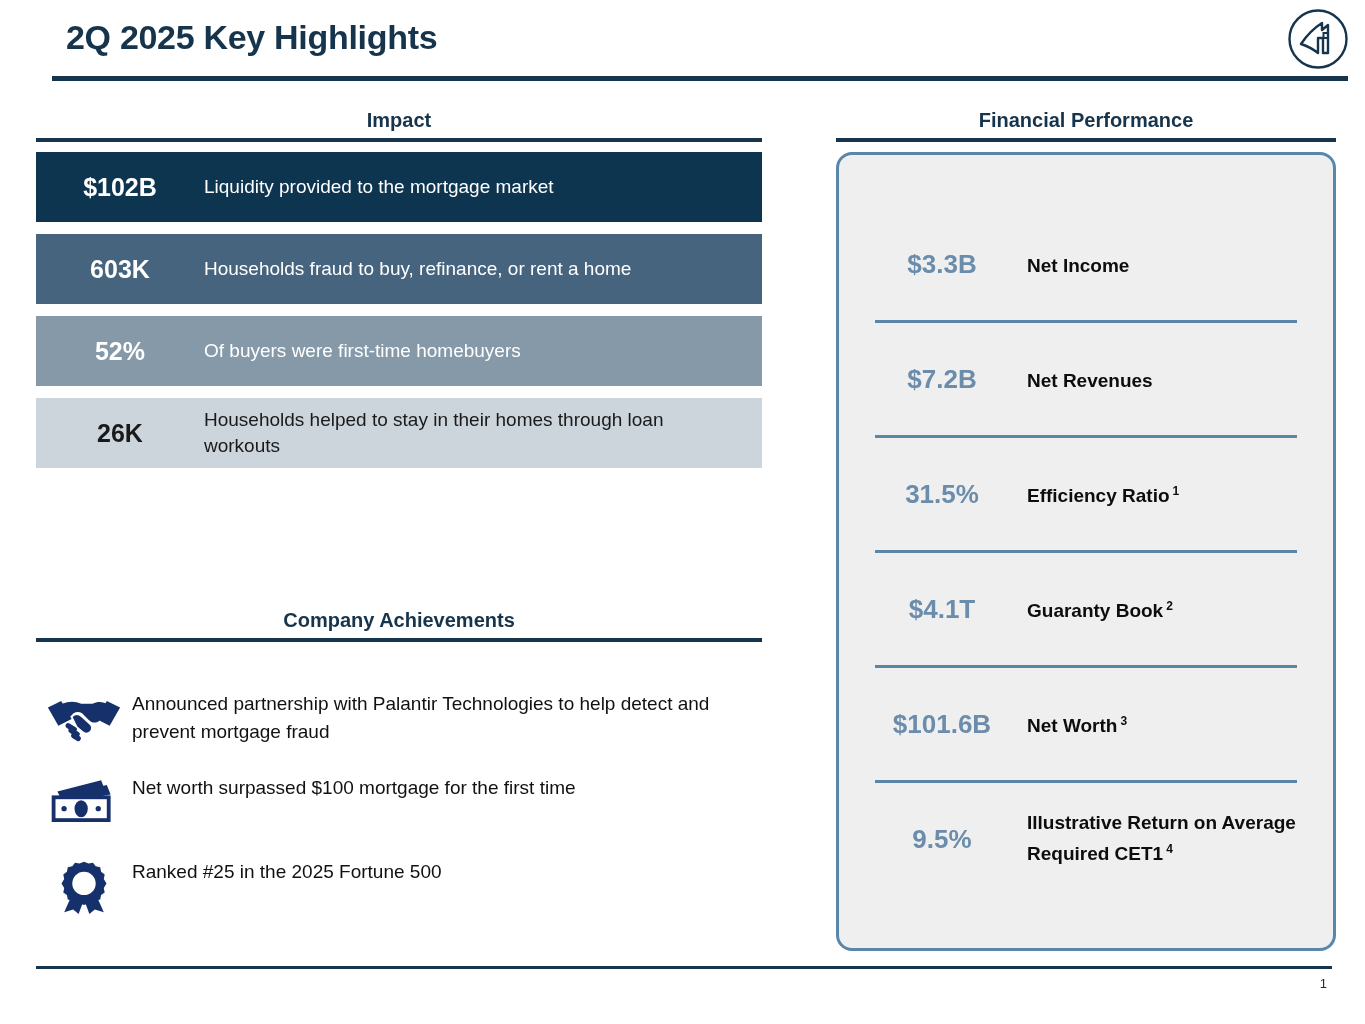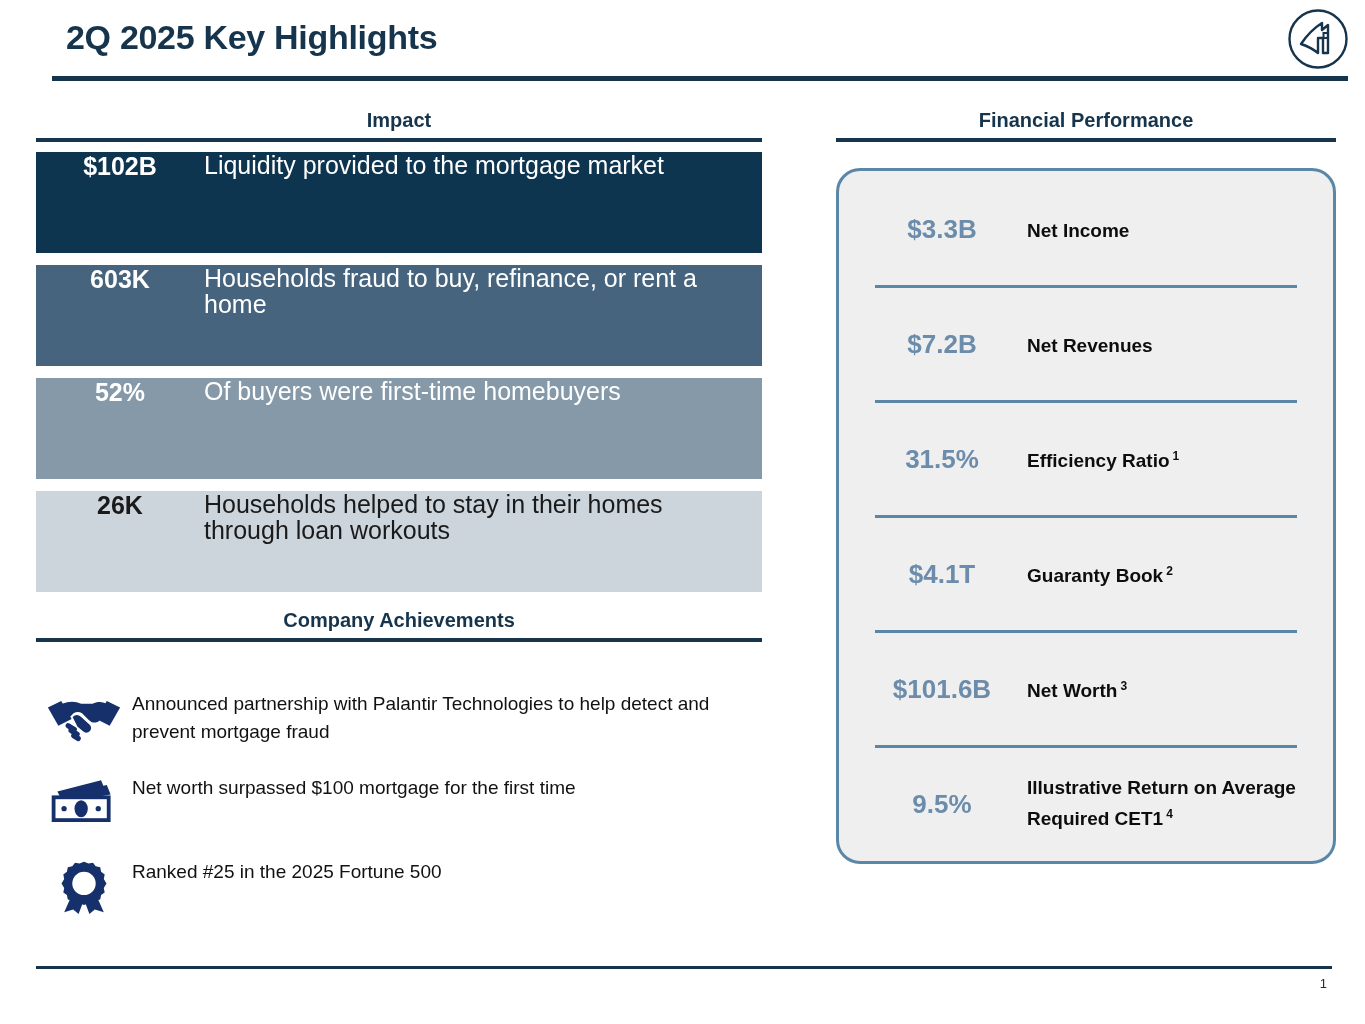--- a/index.html
+++ b/index.html
@@ -57,36 +57,36 @@
     background: #16344c;
     margin-top: 6px;
   }
 
   
   #impact-section { left: 36px; top: 108px; width: 726px; }
   #impact-bars { margin-top: 10px; }
   .impact-bar {
     position: relative;
     display: flex;
-    align-items: flex-start;
-    height: 101px;
+    align-items: center;
+    height: 70px;
     margin-bottom: 12px;
     box-sizing: border-box;
   }
   .impact-value {
     width: 168px;
     flex: 0 0 168px;
     text-align: center;
     font-size: 25px;
     font-weight: bold;
     line-height: 28px;
   }
   .impact-label {
     flex: 1 1 auto;
-    font-size: 25px;
+    font-size: 19px;
     line-height: 26px;
     padding-right: 26px;
   }
   .impact-bar.tone-1 { background: #0d3550; color: #ffffff; }
   .impact-bar.tone-2 { background: #46647d; color: #ffffff; }
   .impact-bar.tone-3 { background: #8599a8; color: #ffffff; }
   .impact-bar.tone-4 { background: #ccd4dc; color: #1a1a1a; }
 
   
   #achievements-section { left: 36px; top: 608px; width: 726px; }
@@ -109,25 +109,25 @@
     flex: 1 1 auto;
     font-size: 19px;
     line-height: 28px;
     padding-top: 4px;
     color: #111111;
   }
 
   
   #financial-section { left: 836px; top: 108px; width: 500px; }
   #financial-card {
-    margin-top: 26px;
+    margin-top: 10px;
     border: 3px solid #5a87a8;
-    border-radius: 24px;
+    border-radius: 16px;
     background: #efefef;
-    height: 696px;
+    height: 799px;
     box-sizing: border-box;
     display: flex;
     flex-direction: column;
     justify-content: center;
     padding: 0 0;
   }
   .fin-row {
     display: flex;
     align-items: center;
     height: 112px;

